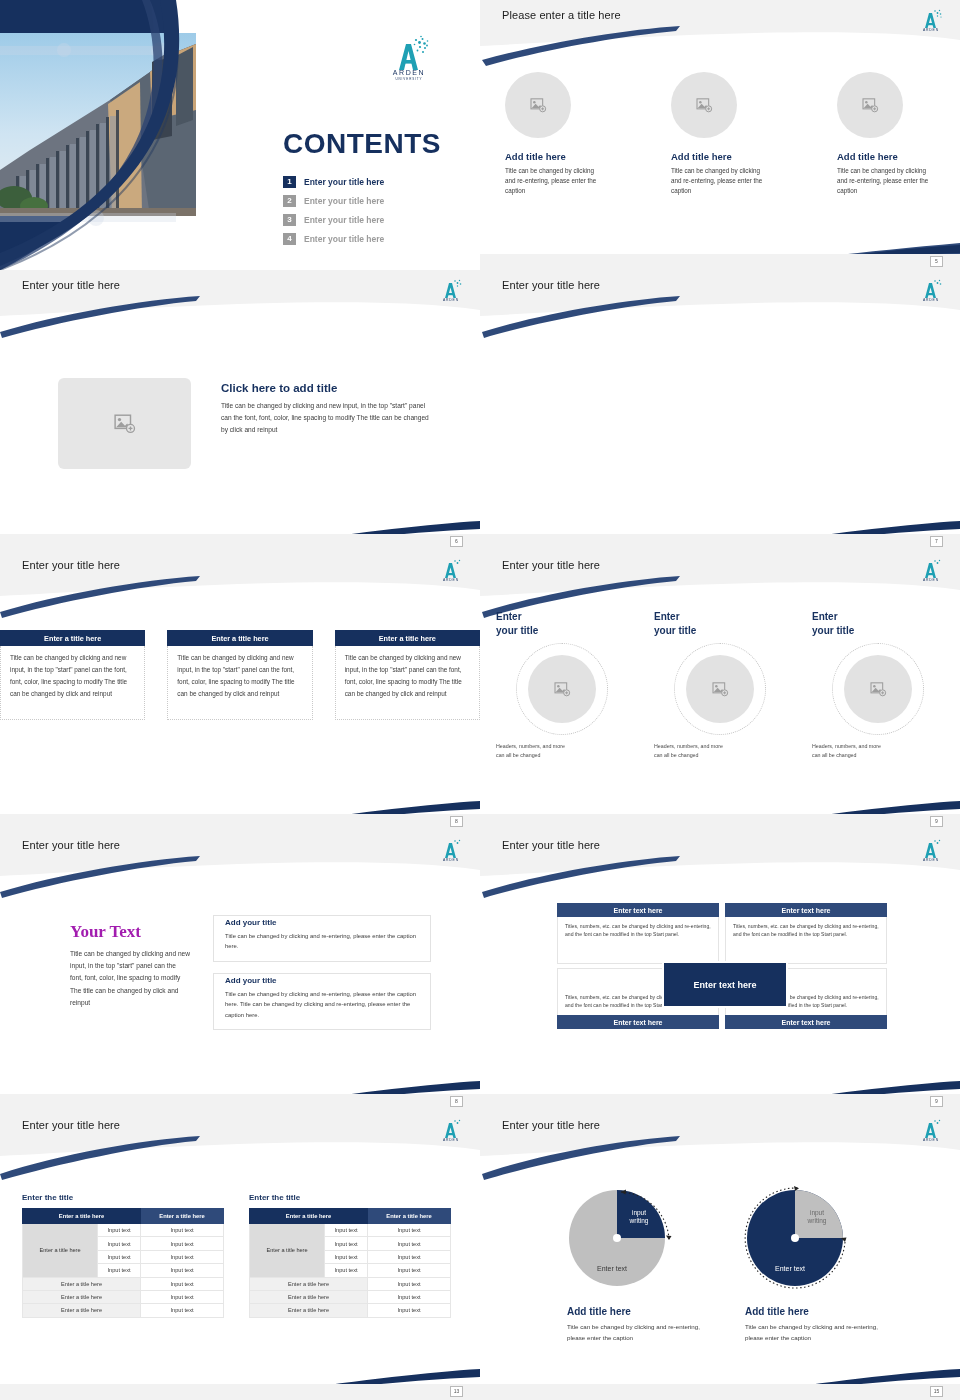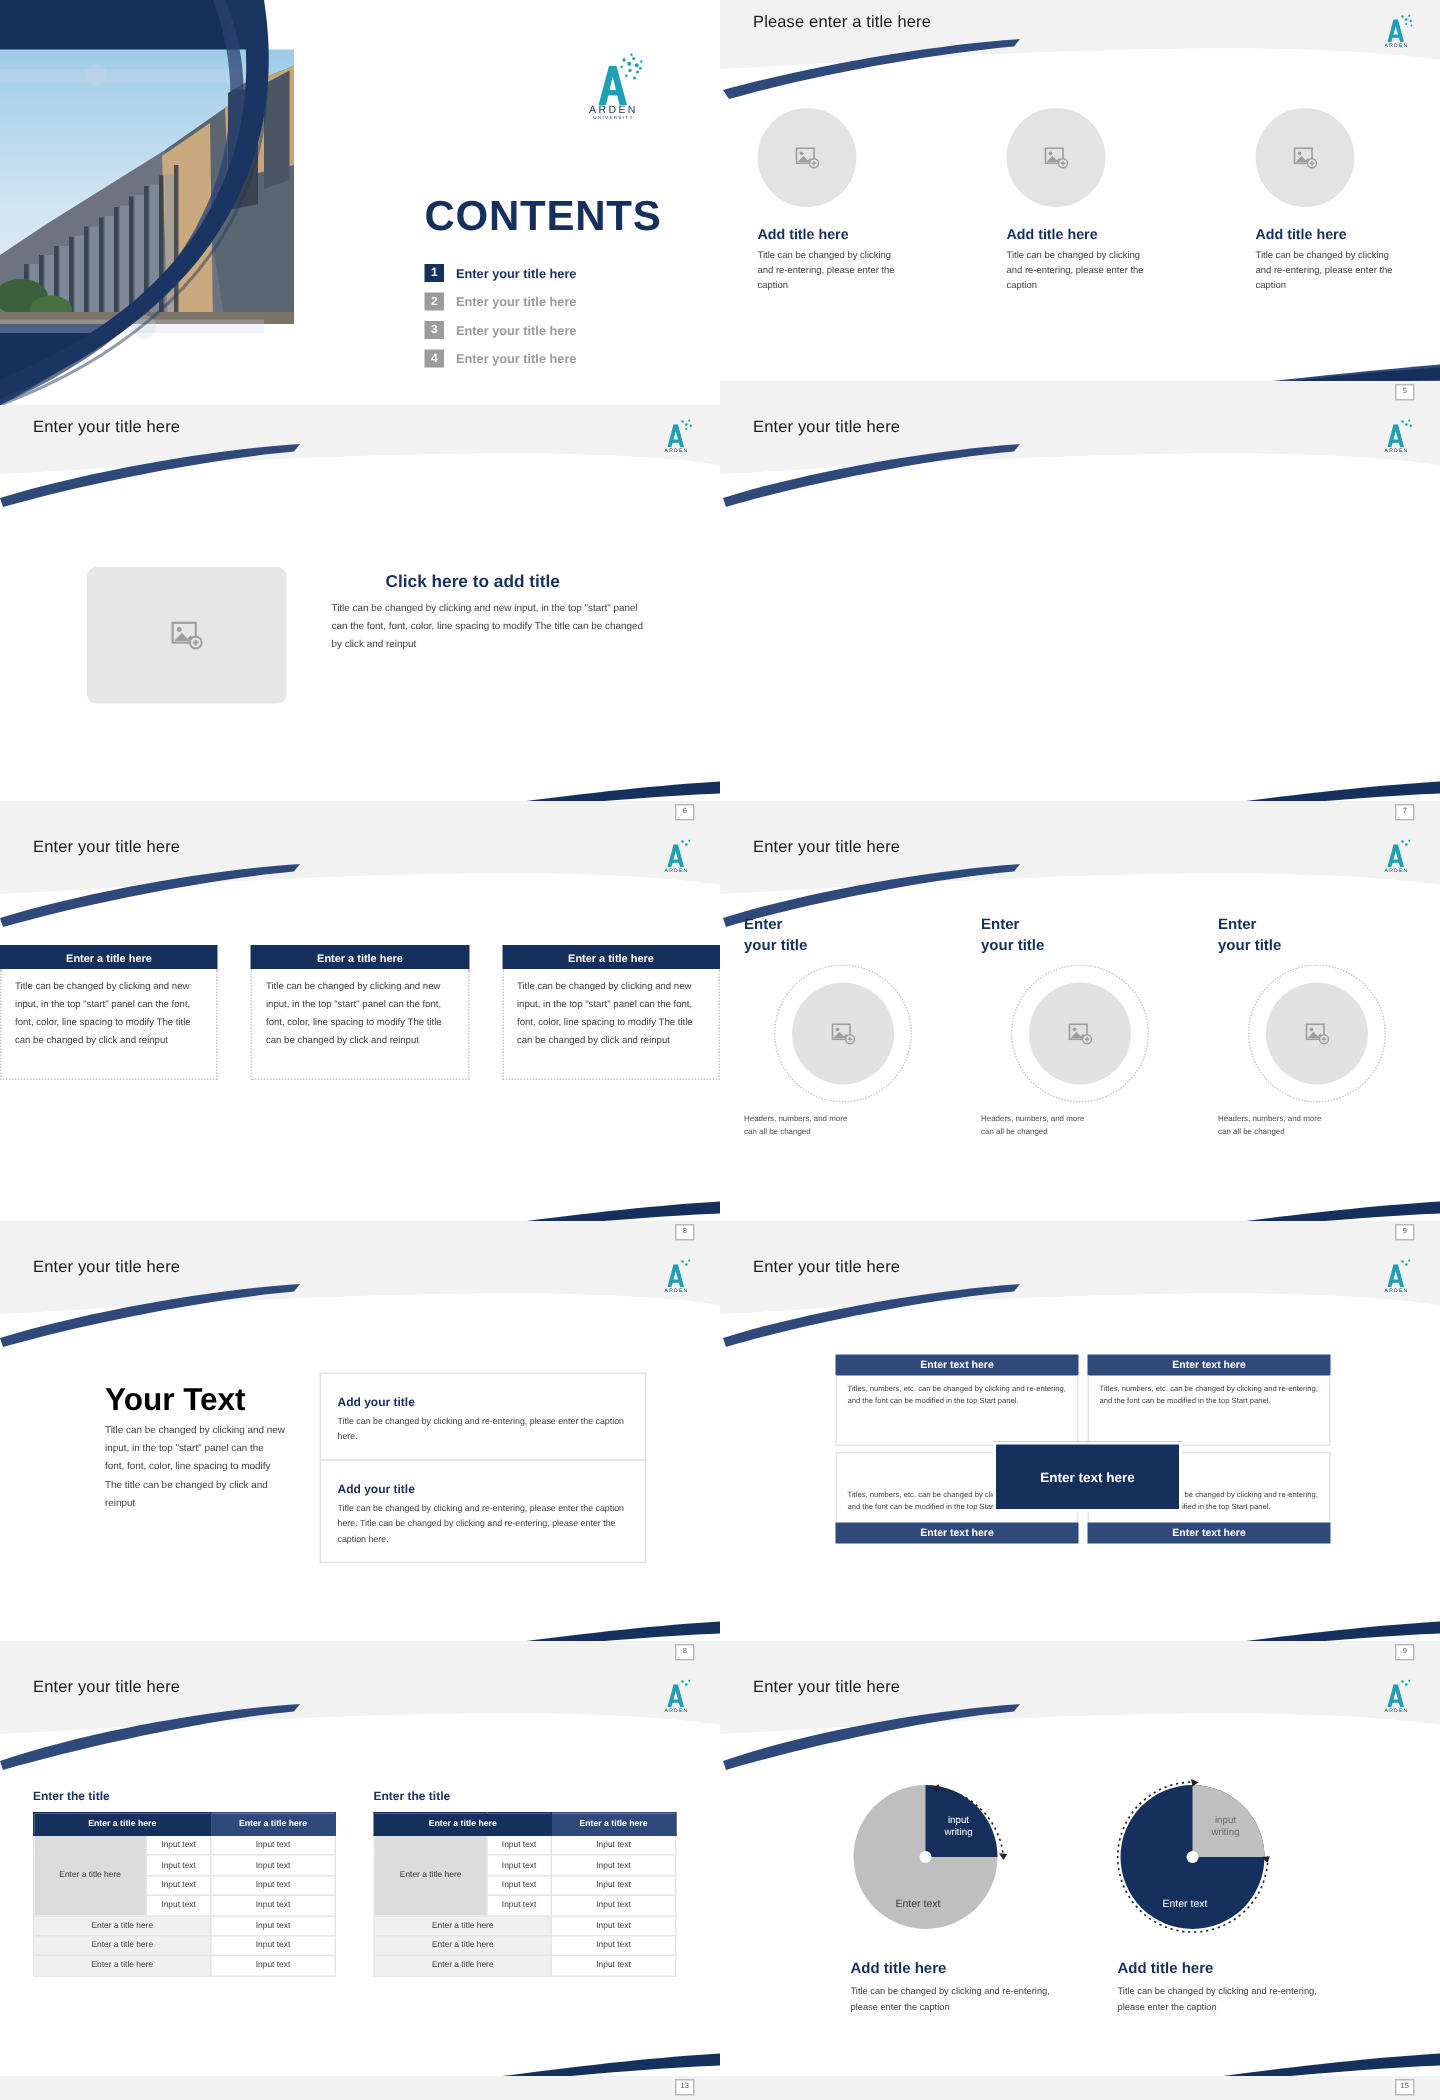--- a/index.html
+++ b/index.html
@@ -31,43 +31,43 @@
   .circ-row{position:absolute;left:0;top:72px;width:100%;display:flex;justify-content:center;gap:68px;}
   .circ-col{width:98px;}
   .circ{width:66px;height:66px;border-radius:50%;background:#e3e3e3;margin:0 auto 0 0;display:flex;align-items:center;justify-content:center;}
   .circ-title{margin-top:13px;font-size:9.5px;font-weight:bold;color:#16305e;}
   .circ-body{margin-top:4px;font-size:6.3px;line-height:1.62;color:#3c3c3c;}
 
   .ph-icon{width:17px;height:15px;display:block;}
 
   
   .imgbox{position:absolute;left:58px;top:108px;width:133px;height:91px;background:#e6e6e6;border-radius:6px;display:flex;align-items:center;justify-content:center;}
-  .s3-title{position:absolute;left:221px;top:112px;font-size:11.5px;font-weight:bold;color:#16305e;margin-left:36px;}
+  .s3-title{position:absolute;left:221px;top:112px;font-size:11.5px;font-weight:bold;color:#16305e;}
   .s3-body{position:absolute;left:221px;top:130px;width:212px;font-size:6.6px;line-height:1.85;color:#3c3c3c;}
 
   
   .cards{position:absolute;left:0;top:80px;width:100%;display:flex;justify-content:center;gap:22px;}
   .card{width:146px;}
   .card-hd{height:16px;background:#16305e;color:#fff;font-size:7.3px;font-weight:bold;display:flex;align-items:center;justify-content:center;}
   .card-bd{border-left:1px dotted #c9c9c9;border-right:1px dotted #c9c9c9;border-bottom:1px dotted #c9c9c9;
            padding:6px 9px 8px;font-size:6.4px;line-height:1.85;color:#3c3c3c;min-height:74px;box-sizing:border-box;}
 
   
   .ring-row{position:absolute;left:0;top:60px;width:100%;display:flex;justify-content:center;gap:26px;}
   .ring-col{width:132px;}
   .ring-title{font-size:10px;font-weight:bold;color:#16305e;line-height:1.35;}
   .ring-wrap{position:relative;width:92px;height:92px;margin:6px auto 0;}
   .ring-outer{position:absolute;left:0;top:0;width:92px;height:92px;border-radius:50%;border:1px dotted #c5c5c5;box-sizing:border-box;}
   .ring-inner{position:absolute;left:12px;top:12px;width:68px;height:68px;border-radius:50%;background:#e2e2e2;display:flex;align-items:center;justify-content:center;}
   .ring-cap{margin-top:7px;font-size:5.3px;line-height:1.65;color:#4a4a4a;}
 
   
-  .yt-h{position:absolute;left:70px;top:127px;font-size:21px;font-weight:bold;color:#000000;}
+  .yt-h{position:absolute;left:70px;top:127px;font-size:17px;font-weight:bold;color:#a21caf;font-family:Liberation Serif, serif;}
   .yt-b{position:absolute;left:70px;top:153px;width:120px;font-size:6.6px;line-height:1.85;color:#3c3c3c;}
-  .ab{position:absolute;left:213px;width:218px;border:1px solid #e2e2e2;box-sizing:border-box;padding:14px 11px 9px;}
+  .ab{position:absolute;left:213px;width:218px;border:1px solid #e2e2e2;box-sizing:border-box;padding:2px 11px 9px;}
   .ab-h{font-size:8px;font-weight:bold;color:#16305e;}
   .ab-b{margin-top:4px;font-size:5.9px;line-height:1.75;color:#3c3c3c;}
 
   
   .quad{position:absolute;left:557px;top:908px;width:330px;}
   .qrow{display:flex;gap:6px;}
   .qcell{width:162px;box-sizing:border-box;}
   .qbar{height:14px;background:#2f4a7a;color:#fff;font-size:7px;font-weight:bold;display:flex;align-items:center;justify-content:center;}
   .qbody{border:1px solid #e4e4e4;border-top:none;padding:5px 7px;font-size:5.1px;line-height:1.6;color:#3d3d3d;height:47px;box-sizing:border-box;}
   .qbody.btm{border:1px solid #e4e4e4;border-bottom:none;padding-top:24px;}

